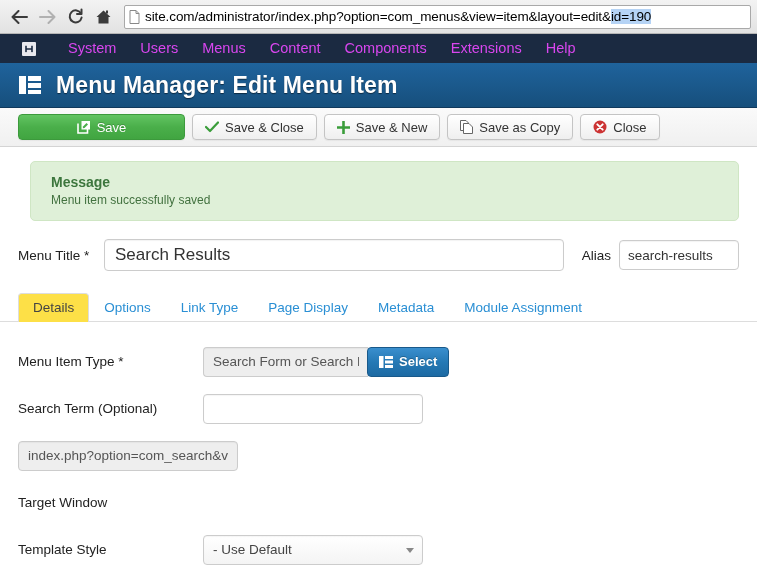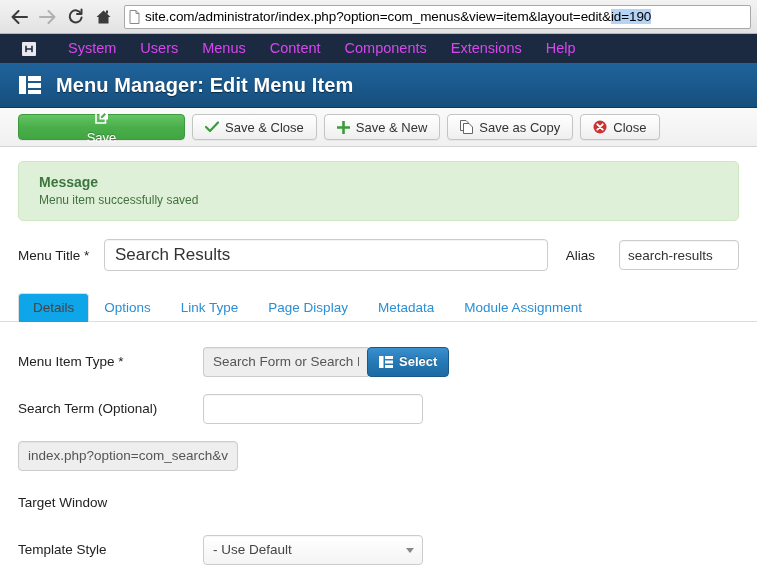--- a/index.html
+++ b/index.html
@@ -81,21 +81,21 @@
     padding-left: 18px;
     border-bottom: 1px solid #10395c;
   }
   .header-icon {
     width: 24px; height: 22px;
     margin-right: 14px;
     display: flex; align-items: center; justify-content: center;
   }
   .page-title {
     color: #fff;
-    font-size: 20px;
+    font-size: 23px;
     font-weight: bold;
     text-shadow: 0 1px 1px rgba(0,0,0,.5);
     letter-spacing: .1px;
   }
 
   
   .toolbar {
     height: 39px;
     background: linear-gradient(180deg,#fafafa 0%, #f0f0f0 100%);
     border-bottom: 1px solid #d4d4d4;
@@ -115,34 +115,34 @@
     color: #333;
     white-space: nowrap;
     box-shadow: 0 1px 1px rgba(0,0,0,.05);
   }
   .tb-btn.primary {
     background: linear-gradient(180deg,#62c462 0%, #4aaf4a 50%, #41a541 100%);
     border: 1px solid #3c9a3c;
     color: #fff;
     width: 167px;
     text-shadow: 0 -1px 0 rgba(0,0,0,.2);
-    flex-direction: column;
   }
   .tb-ico { display: flex; align-items: center; }
 
   
   .content { padding: 0 18px; }
 
   .alert {
     margin-top: 14px;
     background: #dff0d8;
     border: 1px solid #cfe6c4;
     border-radius: 5px;
     padding: 12px 14px 14px 20px;
     height: 60px;
+    margin-left: 12px;
   }
   .alert-title {
     color: #3c763d;
     font-weight: bold;
     font-size: 14px;
     margin-bottom: 3px;
   }
   .alert-text { color: #42713f; font-size: 12px; }
 
   .title-row {
@@ -163,21 +163,21 @@
     padding: 14px 10px;
     font-size: 17px;
     color: #333;
     background: #fff;
     font-family: "Liberation Sans", sans-serif;
     box-shadow: inset 0 1px 1px rgba(0,0,0,.05);
     min-width: 0;
   }
   .alias-label {
     font-size: 13.5px; color: #222;
-    margin: 0 24px 0 18px;
+    margin: 0 8px 0 18px;
     flex: 0 0 auto;
   }
   .alias-input {
     width: 120px;
     flex: 0 0 auto;
     height: 30px;
     border: 1px solid #ccc;
     border-radius: 4px;
     padding: 0 8px;
     font-size: 13.5px;
@@ -201,21 +201,21 @@
     color: #2a8fd4;
     padding: 7px 14px 8px 14px;
     line-height: 1;
     border: 1px solid transparent;
     border-bottom: none;
     margin-bottom: -1px;
     white-space: nowrap;
   }
   .tab.active {
     color: #444;
-    background: #0ea5e9;
+    background: #fde047;
     border-color: #ddd;
     border-radius: 4px 4px 0 0;
   }
 
   
   .form { padding-top: 16px; }
   .form-row {
     display: flex; align-items: center;
     height: 47px;
   }

